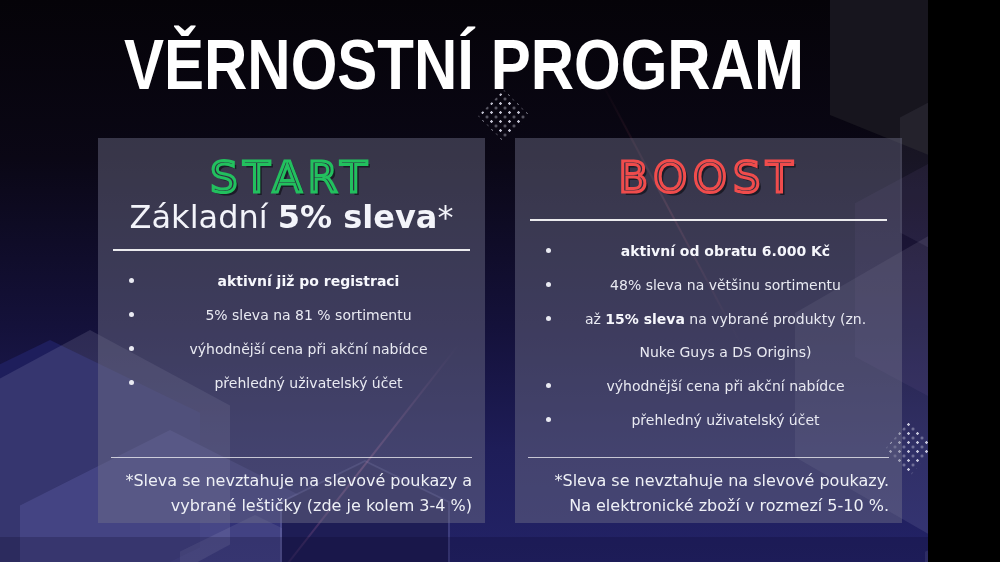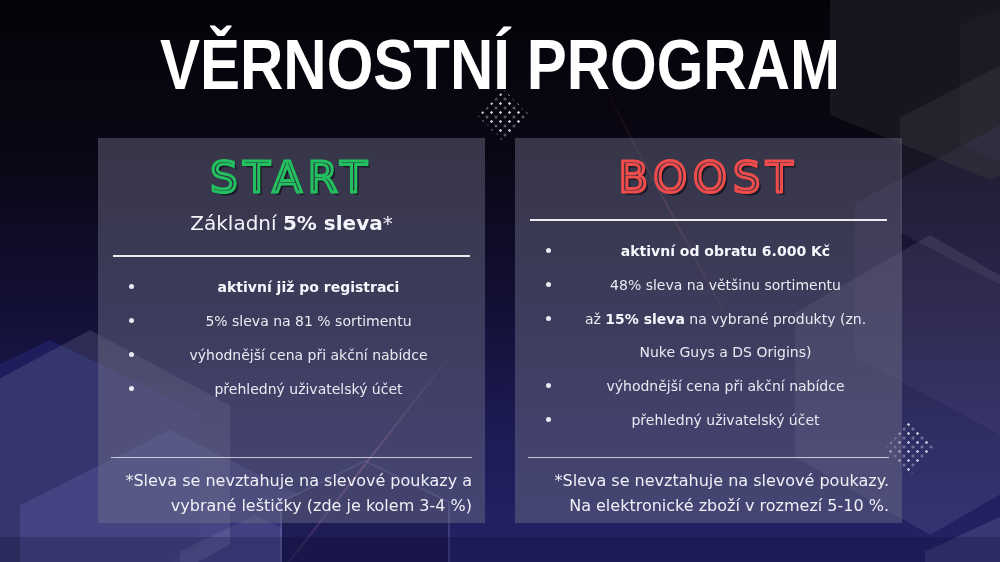--- a/index.html
+++ b/index.html
@@ -1,17 +1,17 @@
 <!DOCTYPE html>
 <html><head>
 <meta charset="utf-8">
 <style>
   html,body{margin:0;padding:0;background:#000;}
   .stage{
-    position:relative;width:1000px;height:562px;overflow:hidden;
+    position:relative;width:928px;height:562px;overflow:hidden;
     font-family:"DejaVu Sans",sans-serif;
     background:linear-gradient(180deg,#050308 0%,#0a0715 28%,#14113a 58%,#1e1d58 80%,#232367 100%);
   }
   
   .hex{position:absolute;clip-path:polygon(50% 0,100% 26%,100% 74%,50% 100%,0 74%,0 26%);}
   .hex-inner{position:absolute;inset:2px;clip-path:polygon(50% 0,100% 26%,100% 74%,50% 100%,0 74%,0 26%);}
   .line{position:absolute;height:2px;transform-origin:center;}
   .dots{
     position:absolute;
     background-image:
@@ -40,21 +40,21 @@
   .card--boost{left:515px;}
   .badge{
     margin-top:14px;line-height:50px;
     font-family:"DejaVu Sans",sans-serif;font-weight:normal;
     font-size:43px;letter-spacing:6px;
     color:#2e2e40;
     text-shadow:3px 3px 0 rgba(24,24,36,0.9);
   }
   .badge--start{-webkit-text-stroke:3px #22c05e;}
   .badge--boost{-webkit-text-stroke:3px #f04c4c;}
-  .subtitle{margin-top:6px;font-size:20px;line-height:30px;color:#f3f4fa;}
+  .subtitle{font-size:32px;line-height:30px;color:#f3f4fa;}
   .subtitle b{font-weight:bold;}
   .sep{margin:17px 15px 0 15px;border-top:2px solid rgba(255,255,255,0.9);height:0;}
   .bullets{
     margin:13px 16px 0 0;padding-left:48px;text-align:center;
     font-size:14px;line-height:33px;color:#e9eaf2;
     list-style:disc;
   }
   .bullets li{padding-left:2px;}
   .bullets li::marker{color:#e9eaf2;font-size:16px;}
   .bullets b{font-weight:bold;color:#f6f7fc;}

